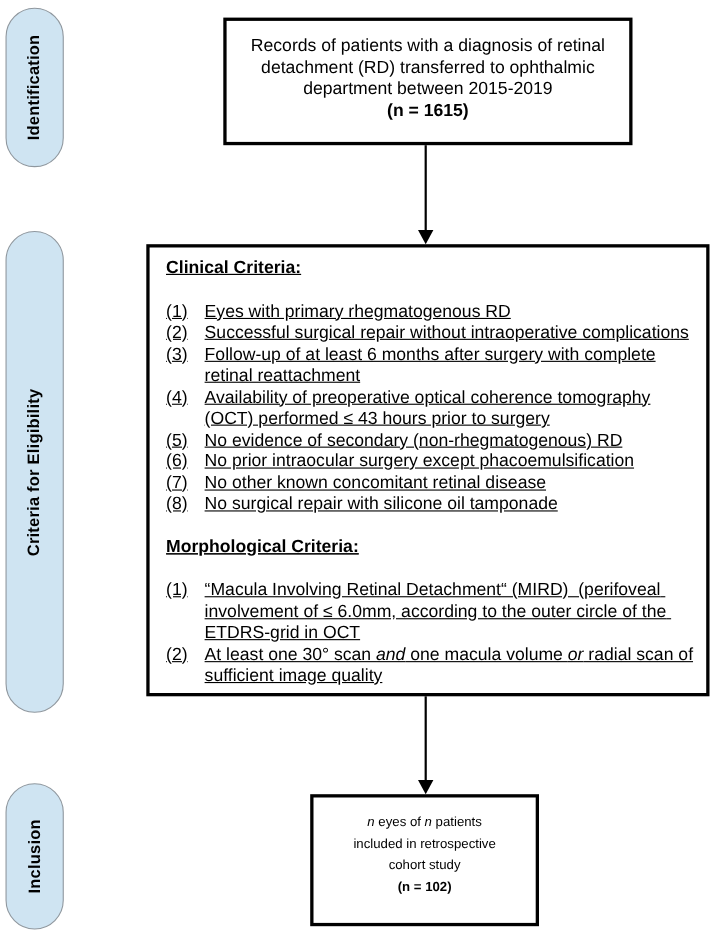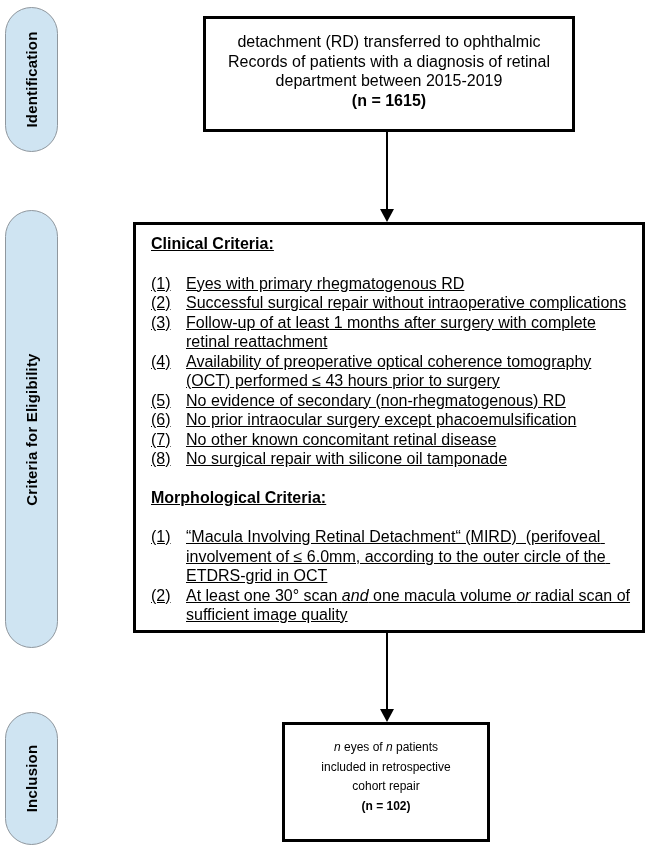--- a/index.html
+++ b/index.html
@@ -48,43 +48,43 @@
     <span>Identification</span>
   </div>
   <div class="pill" style="top:210px;height:438px;">
     <span>Criteria for Eligibility</span>
   </div>
   <div class="pill" style="top:712px;height:133px;">
     <span>Inclusion</span>
   </div>
 
   <div class="box box-top">
+    <div>Records of patients with a diagnosis of retinal</div>
     <div>detachment (RD) transferred to ophthalmic</div>
-    <div>Records of patients with a diagnosis of retinal</div>
     <div>department between 2015-2019</div>
     <div class="count">(n = 1615)</div>
   </div>
 
   <div class="arrow-line a1"></div>
   <div class="arrow-head a1"></div>
 
   <div class="box box-mid">
     <div class="crit-head">Clinical Criteria:</div>
 
     <div class="item">
       <span class="num">(1)</span>
       <span class="txt">Eyes with primary rhegmatogenous RD</span>
     </div>
     <div class="item">
       <span class="num">(2)</span>
       <span class="txt">Successful surgical repair without intraoperative complications</span>
     </div>
     <div class="item">
       <span class="num">(3)</span>
-      <span class="txt">Follow-up of at least 1 months after surgery with complete retinal reattachment</span>
+      <span class="txt">Follow-up of at least 6 months after surgery with complete retinal reattachment</span>
     </div>
     <div class="item">
       <span class="num">(4)</span>
       <span class="txt">Availability of preoperative optical coherence tomography (OCT) performed ≤ 43 hours prior to surgery</span>
     </div>
     <div class="item">
       <span class="num">(5)</span>
       <span class="txt">No evidence of secondary (non-rhegmatogenous) RD</span>
     </div>
     <div class="item">
@@ -111,17 +111,17 @@
       <span class="txt"><span>At least one 30° scan </span><span class="it">and</span><span> one macula volume </span><span class="it">or</span><span> radial scan of sufficient image quality</span></span>
     </div>
   </div>
 
   <div class="arrow-line a2"></div>
   <div class="arrow-head a2"></div>
 
   <div class="box box-bottom">
     <div><span class="it">n</span><span> eyes of </span><span class="it">n</span><span> patients</span></div>
     <div>included in retrospective</div>
-    <div>cohort repair</div>
+    <div>cohort study</div>
     <div class="count">(n = 102)</div>
   </div>
 
 </div>
 
 </body></html>

